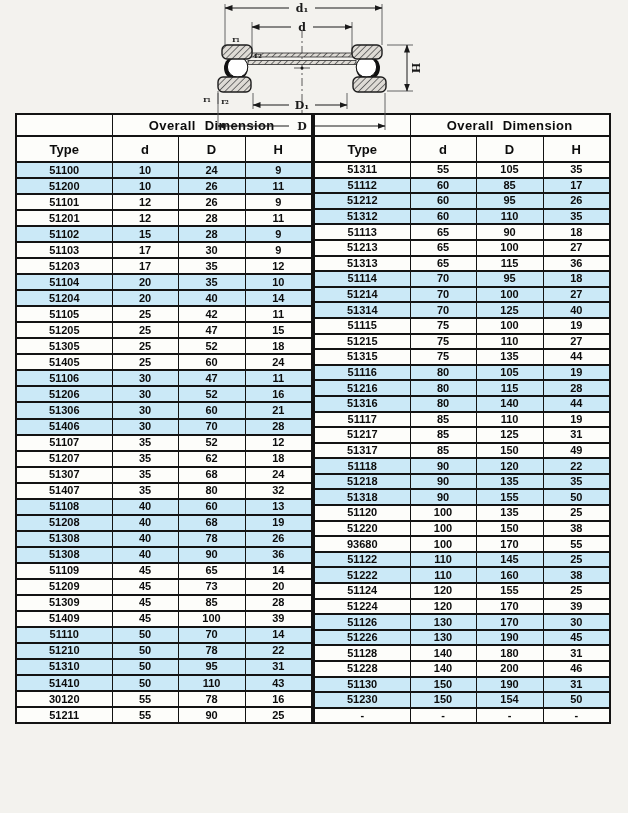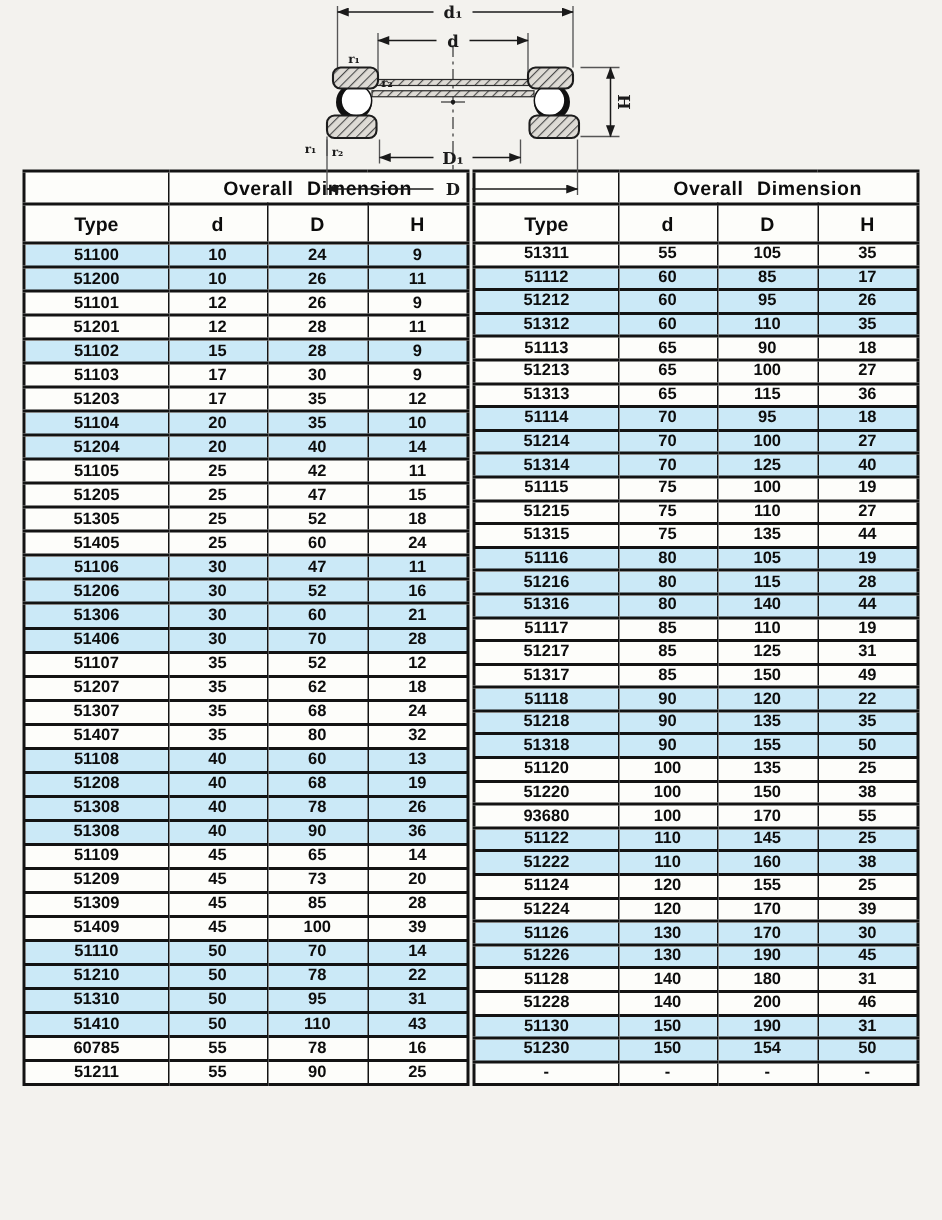--- a/index.html
+++ b/index.html
@@ -17,21 +17,21 @@
   .dim-label{
     font-family:"DejaVu Serif","DejaVu Sans",serif;
     font-weight:bold;font-size:11px;fill:#1a1a1a;
   }
   .r-label{
     font-family:"DejaVu Serif","DejaVu Sans",serif;
     font-weight:bold;font-size:8px;fill:#1a1a1a;
   }
   .tables{
     display:flex;
-    justify-content:space-between;
+    justify-content:flex-start;
     padding:1px 15px 0 15px;
   }
   table.spec{
     border-collapse:collapse;
     table-layout:fixed;
     width:296px;
     background:#fdfdfa;
     border:2px solid #131313;
   }
   table.spec col.c-type{width:96px;}
@@ -350,21 +350,21 @@
           <td>95</td>
           <td>31</td>
         </tr>
         <tr class="shaded">
           <td>51410</td>
           <td>50</td>
           <td>110</td>
           <td>43</td>
         </tr>
         <tr>
-          <td>60785</td>
+          <td>30120</td>
           <td>55</td>
           <td>78</td>
           <td>16</td>
         </tr>
         <tr>
           <td>51211</td>
           <td>55</td>
           <td>90</td>
           <td>25</td>
         </tr>

